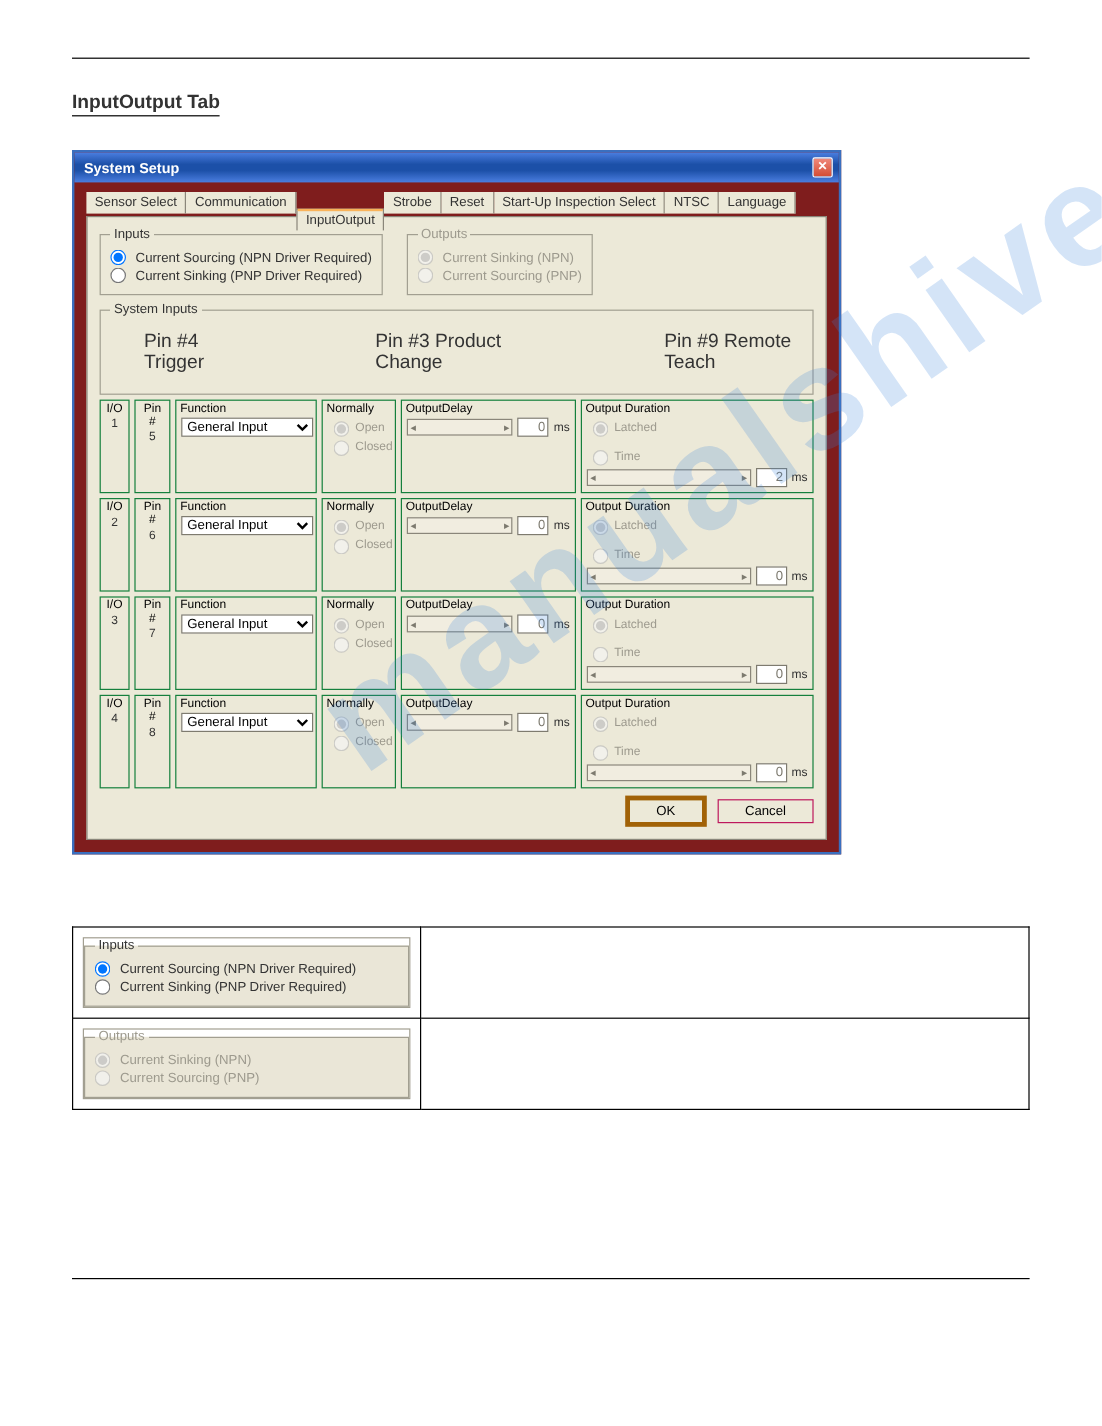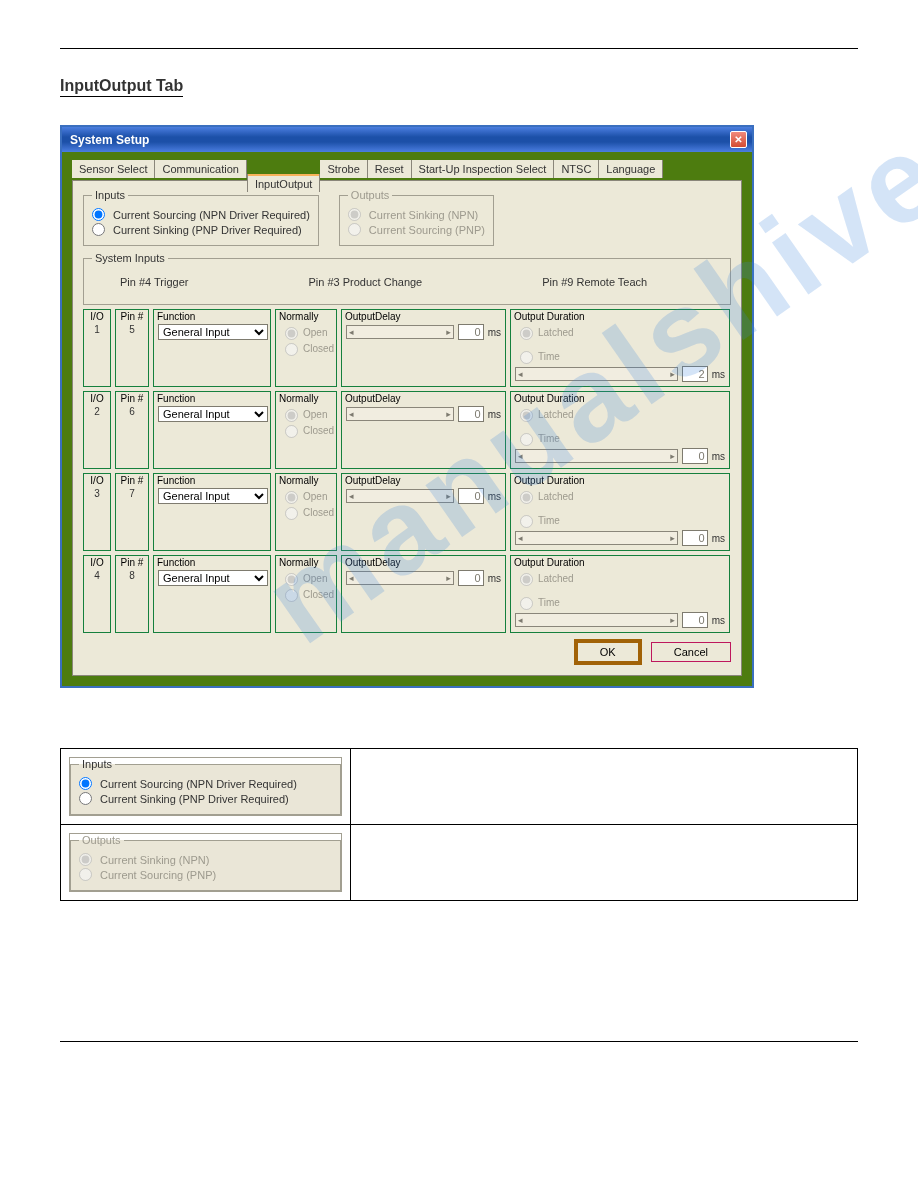--- a/index.html
+++ b/index.html
@@ -23,22 +23,22 @@
     font-size: 16px;
     font-weight: bold;
     display: inline-block;
     border-bottom: 1px solid #000;
     padding-bottom: 1px;
     margin-bottom: 28px;
   }
   
   .win-outer {
     border: 2px solid #3a6fbf;
-    background: #4d7c0f;
-    width: 694px;
+    background: #7f1d1d;
+    width: 641px;
   }
   .titlebar {
     background: linear-gradient(to bottom,#4b7ee0 0%,#1c50a8 40%,#1c50a8 60%,#4b7ee0 100%);
     color: #fff;
     font-weight: bold;
     font-size: 12px;
     padding: 4px 5px 4px 8px;
     display: flex;
     justify-content: space-between;
     align-items: center;
@@ -114,21 +114,21 @@
     font-size: 11px;
   }
   .radio-row input[type=radio] { margin: 0 3px 0 0; }
   .disabled {
     color: #9d9a8e;
   }
   .syslabels {
     display: flex;
     gap: 60px;
     padding: 6px 4px 8px 28px;
-    font-size: 11px;
+    font-size: 16px;
   }
   
   .io-row {
     display: flex;
     gap: 4px;
     margin-bottom: 4px;
   }
   .cell {
     border: 1px solid #15803d;
     background: #ece9d8;

